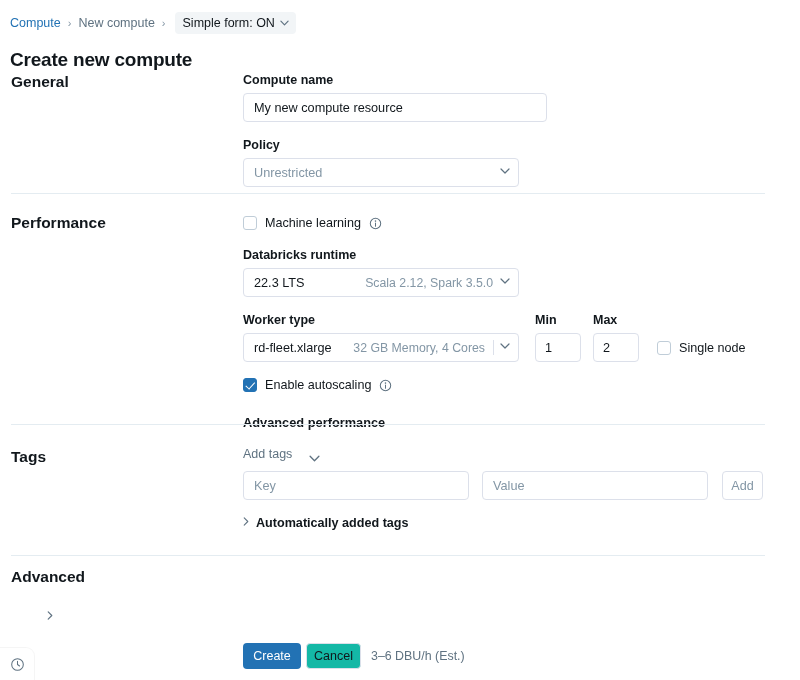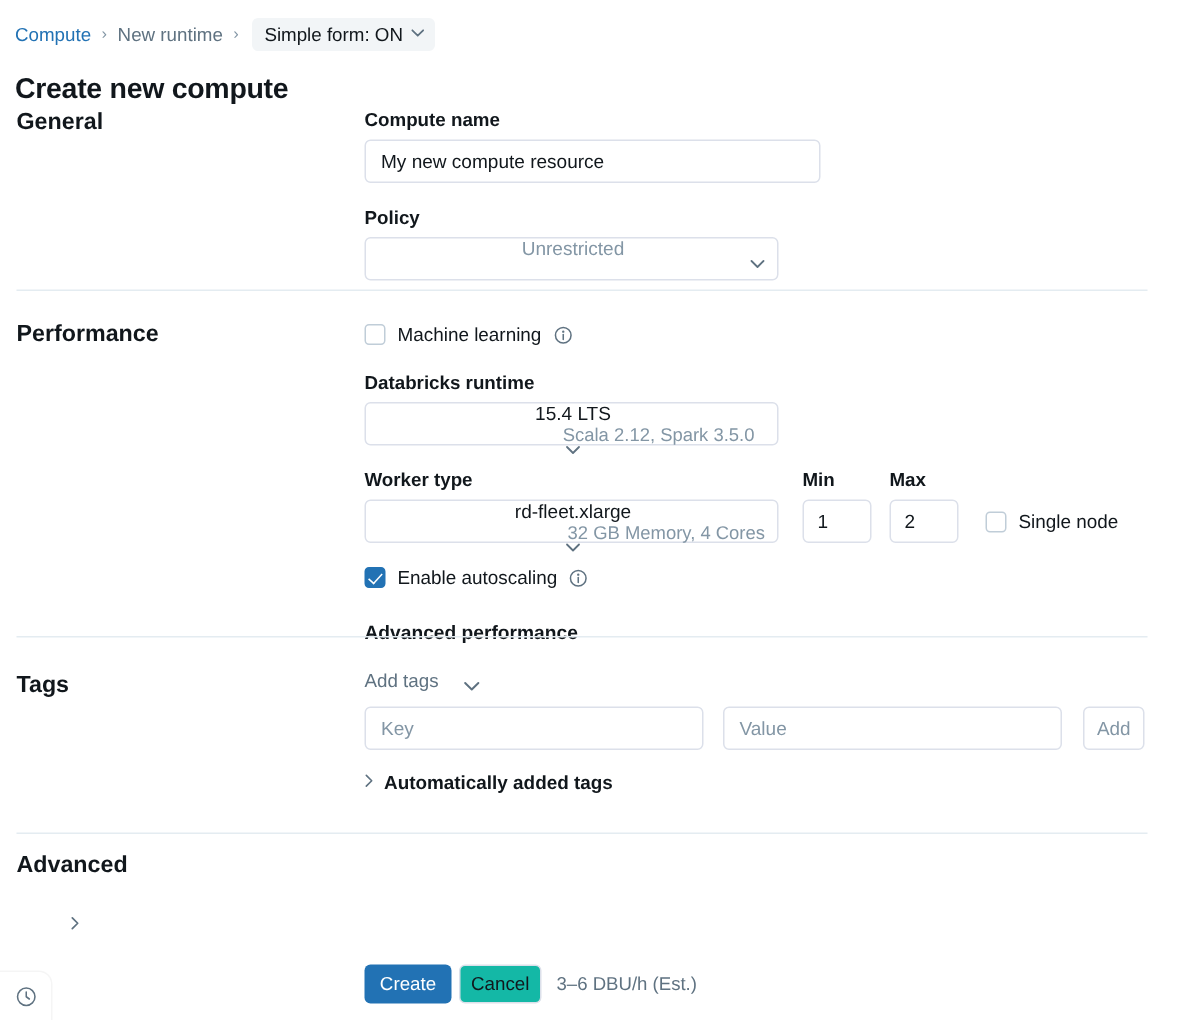--- a/index.html
+++ b/index.html
@@ -106,21 +106,20 @@
   .select {
     width: 276px; height: 29px;
     border: 1px solid #DCE0EA;
     border-radius: 4px;
     background: #fff;
     display: flex; align-items: center;
     padding: 0 8px 0 10px;
     font-size: 12.7px;
     cursor: pointer;
     position: relative;
-    flex-direction: column;
   }
   .select .sel-main { color: #11171C; white-space: nowrap; }
   .select .sel-placeholder { color: #8396A5; }
   .select .sel-hint {
     margin-left: auto;
     color: #8396A5;
     font-size: 12.3px;
     white-space: nowrap;
     padding-right: 7px;
     text-align: center;
@@ -285,21 +284,21 @@
   .help-fab svg { display: block; }
 </style>
 </head>
 <body>
 
 <div class="page">
 
   <nav class="breadcrumb">
     <span class="bc-link">Compute</span>
     <span class="bc-sep">›</span>
-    <span class="bc-muted">New runtime</span>
+    <span class="bc-muted">New compute</span>
     <span class="bc-sep">›</span>
     <span class="bc-pill">
       <span>Simple form: ON</span>
       <span class="chev">
         <svg width="9" height="6" viewBox="0 0 10 6" fill="none" aria-hidden="true">
           <path d="M1 1L5 5L9 1" stroke="currentColor" stroke-width="1.3" stroke-linecap="round" stroke-linejoin="round"></path>
         </svg>
       </span>
     </span>
   </nav>
@@ -345,21 +344,21 @@
             <circle cx="7" cy="4.4" r="0.85" fill="currentColor"></circle>
             <path d="M7 6.4V10" stroke="currentColor" stroke-width="1.1" stroke-linecap="round"></path>
           </svg>
         </span>
       </div>
 
       <div style="margin-top:15px; display:flex; align-items:flex-end; gap:18px;">
         <div>
           <div class="field-label">Databricks runtime</div>
           <div class="select">
-            <span class="sel-main">15.4 LTS</span>
+            <span class="sel-main">22.3 LTS</span>
             <span class="sel-hint">Scala 2.12, Spark 3.5.0</span>
             <span class="caret">
               <svg width="10" height="6" viewBox="0 0 10 6" fill="none" aria-hidden="true">
                 <path d="M1 1L5 5L9 1" stroke="currentColor" stroke-width="1.2" stroke-linecap="round" stroke-linejoin="round"></path>
               </svg>
             </span>
           </div>
         </div>
 
       </div>

